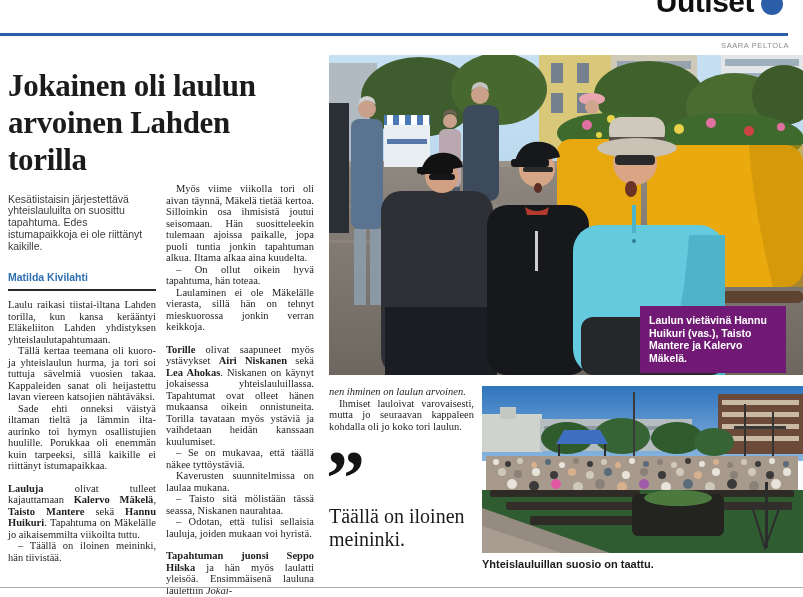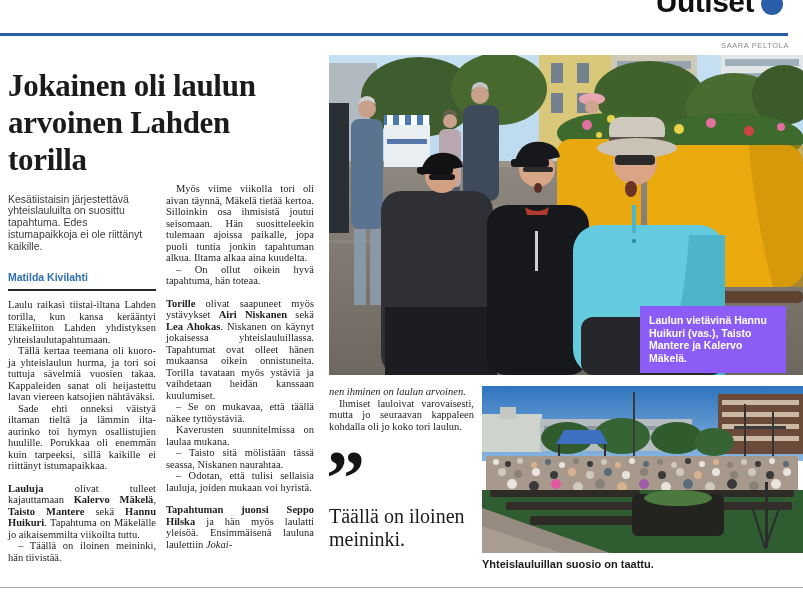--- a/index.html
+++ b/index.html
@@ -32,21 +32,21 @@
   .quote-mark{position:absolute;left:326px;top:448px;
               font-family:"Liberation Serif","DejaVu Serif",serif;
               font-weight:bold;font-size:78px;line-height:60px;color:#141414;}
   .pullquote{position:absolute;left:329px;top:505px;width:150px;
              font-family:"Liberation Serif","DejaVu Serif",serif;
              font-size:20px;line-height:23px;color:#1b1b1b;}
   
   .photo-main{position:absolute;left:329px;top:55px;width:474px;height:320px;overflow:hidden;}
   .photo-credit{position:absolute;top:41px;right:14px;font-size:7.5px;color:#8a8a8a;
                 letter-spacing:0.6px;}
-  .caption-box{position:absolute;right:17px;bottom:2px;width:128px;background:#8b5cf6;
+  .caption-box{position:absolute;right:17px;bottom:2px;width:128px;background:#701a75;
                color:#ffffff;font-size:10.5px;line-height:12.5px;font-weight:600;
                padding:8px 9px 9px 9px;}
   .photo-bottom{position:absolute;left:482px;top:386px;width:321px;height:167px;overflow:hidden;}
   .caption-bottom{position:absolute;left:482px;top:558px;width:321px;
                   font-size:11px;font-weight:bold;color:#1c1c1c;}
   svg{display:block;}
 </style>
 </head>
 <body>
 
@@ -67,20 +67,21 @@
     <p class="para">Laulu raikasi tiistai-iltana Lahden torilla, kun kansa kerääntyi Eläkeliiton Lahden yhdistyksen yhteislaulutapahtumaan.</p>
     <p class="para ind">Tällä kertaa teemana oli kuoro- ja yhteislaulun hurma, ja tori soi tuttuja sävelmiä vuosien takaa. Kappaleiden sanat oli heijastettu lavan viereen katsojien nähtäväksi.</p>
     <p class="para ind">Sade ehti onneksi väistyä iltaman tieltä ja lämmin ilta-aurinko toi hymyn osallistujien huulille. Porukkaa oli enemmän kuin tarpeeksi, sillä kaikille ei riittänyt istumapaikkaa.</p>
     <p class="para spaced"><b>Lauluja</b><span> olivat tulleet kajauttamaan </span><b>Kalervo Mäkelä</b><span>, </span><b>Taisto Mantere</b><span> sekä </span><b>Hannu Huikuri</b><span>. Tapahtuma on Mäkelälle jo aikaisemmilta viikoilta tuttu.</span></p>
     <p class="para ind">– Täällä on iloinen meininki, hän tiivistää.</p>
   </div>
 
   <div class="col col2">
     <p class="para ind">Myös viime viikolla tori oli aivan täynnä, Mäkelä tietää kertoa. Silloinkin osa ihmisistä joutui seisomaan. Hän suositteleekin tulemaan ajoissa paikalle, jopa puoli tuntia jonkin tapahtuman alkua. Iltama alkaa aina kuudelta.</p>
     <p class="para ind">– On ollut oikein hyvä tapahtuma, hän toteaa.</p>
+    <p class="para ind">Laulaminen ei ole Mäkelälle vierasta, sillä hän on tehnyt mieskuorossa jonkin verran keikkoja.</p>
     <p class="para spaced"><b>Torille</b><span> olivat saapuneet myös ystävykset </span><b>Airi Niskanen</b><span> sekä </span><b>Lea Ahokas</b><span>. Niskanen on käynyt jokaisessa yhteislauluillassa. Tapahtumat ovat olleet hänen mukaansa oikein onnistuneita. Torilla tavataan myös ystäviä ja vaihdetaan heidän kanssaan kuulumiset.</span></p>
     <p class="para ind">– Se on mukavaa, että täällä näkee tyttöystäviä.</p>
     <p class="para ind">Kaverusten suunnitelmissa on laulaa mukana.</p>
     <p class="para ind">– Taisto sitä mölistään tässä seassa, Niskanen naurahtaa.</p>
     <p class="para ind">– Odotan, että tulisi sellaisia lauluja, joiden mukaan voi hyristä.</p>
     <p class="para spaced"><b>Tapahtuman juonsi Seppo Hilska</b><span> ja hän myös laulatti yleisöä. Ensimmäisenä lauluna laulettiin </span><i>Jokai-</i></p>
   </div>
 
   <div class="col col3">
     <p class="para"><i>nen ihminen on laulun arvoinen.</i></p>

